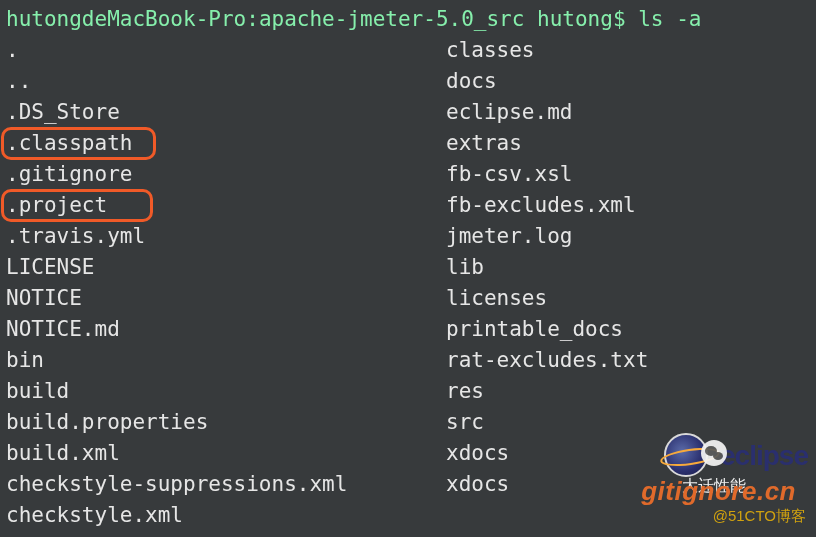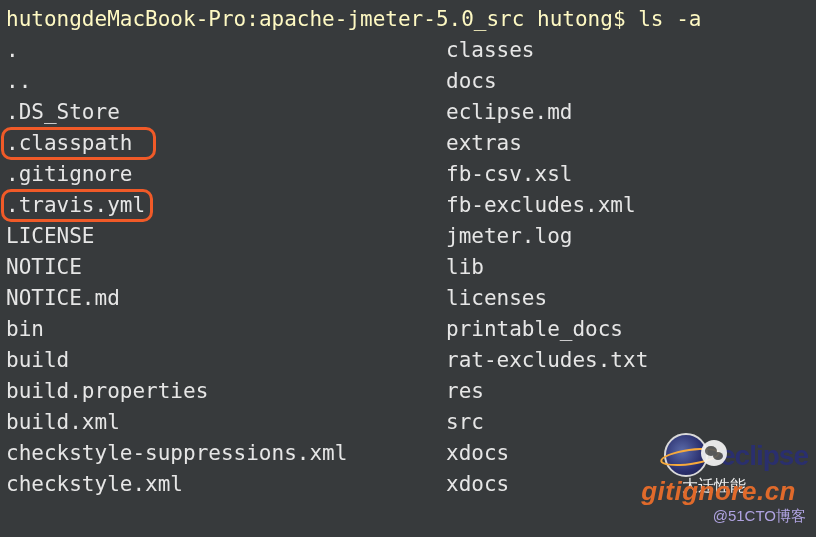--- a/index.html
+++ b/index.html
@@ -8,21 +8,21 @@
     font-family: "Menlo", "Monaco", "Consolas", monospace;
     font-size: 21px;
     color: #e6e6e6;
     width: 816px;
     height: 537px;
     overflow: hidden;
     position: relative;
     line-height: 31px;
     padding: 4px 6px;
   }
-  .prompt-line { color: #fef9c3; }
+  .prompt-line { color: #86efac; }
   .cols {
     display: flex;
   }
   .col1 { width: 440px; }
   .col2 { flex: 1; }
   .row { display: block; height: 31px; }
   .entry { display: inline-block; position: relative; }
   .highlight-box {
     position: absolute;
     border: 3px solid #f05a28;
@@ -107,38 +107,39 @@
   }
   .wechat-icon::before { width: 12px; height: 10px; left: 4px; top: 6px; }
   .wechat-icon::after { width: 10px; height: 8px; left: 12px; top: 12px; }
 
   .cto-blog {
     position: absolute;
     right: 10px;
     bottom: 6px;
     font-family: Arial, sans-serif;
     font-size: 15px;
-    color: #c4b5fd;
+    color: #eab308;
     opacity: 0.85;
   }
 </style>
 </head>
 <body>
 
 <div class="prompt-line">
   <span>hutongdeMacBook-Pro</span><span>:</span><span>apache-jmeter-5.0_src</span> <span>hutong</span><span>$</span> <span>ls -a</span>
 </div>
 
 <div class="cols">
   <div class="col1">
     <span class="row"><span class="entry">.</span></span>
     <span class="row"><span class="entry">..</span></span>
     <span class="row"><span class="entry">.DS_Store</span></span>
     <span class="row"><span class="entry">.classpath</span></span>
     <span class="row"><span class="entry">.gitignore</span></span>
+    <span class="row"><span class="entry">.project</span></span>
     <span class="row"><span class="entry">.travis.yml</span></span>
     <span class="row"><span class="entry">LICENSE</span></span>
     <span class="row"><span class="entry">NOTICE</span></span>
     <span class="row"><span class="entry">NOTICE.md</span></span>
     <span class="row"><span class="entry">bin</span></span>
     <span class="row"><span class="entry">build</span></span>
     <span class="row"><span class="entry">build.properties</span></span>
     <span class="row"><span class="entry">build.xml</span></span>
     <span class="row"><span class="entry">checkstyle-suppressions.xml</span></span>
     <span class="row"><span class="entry">checkstyle.xml</span></span>

